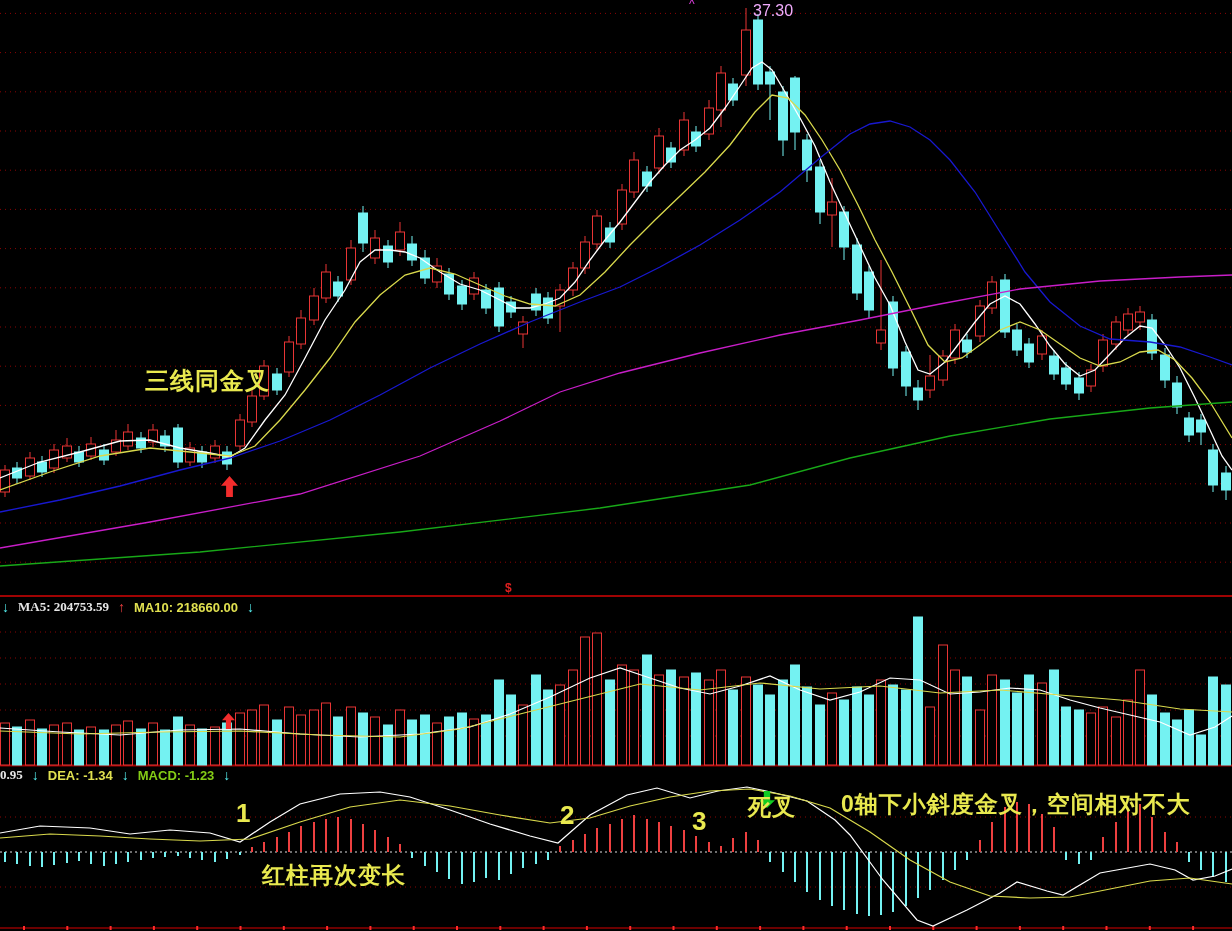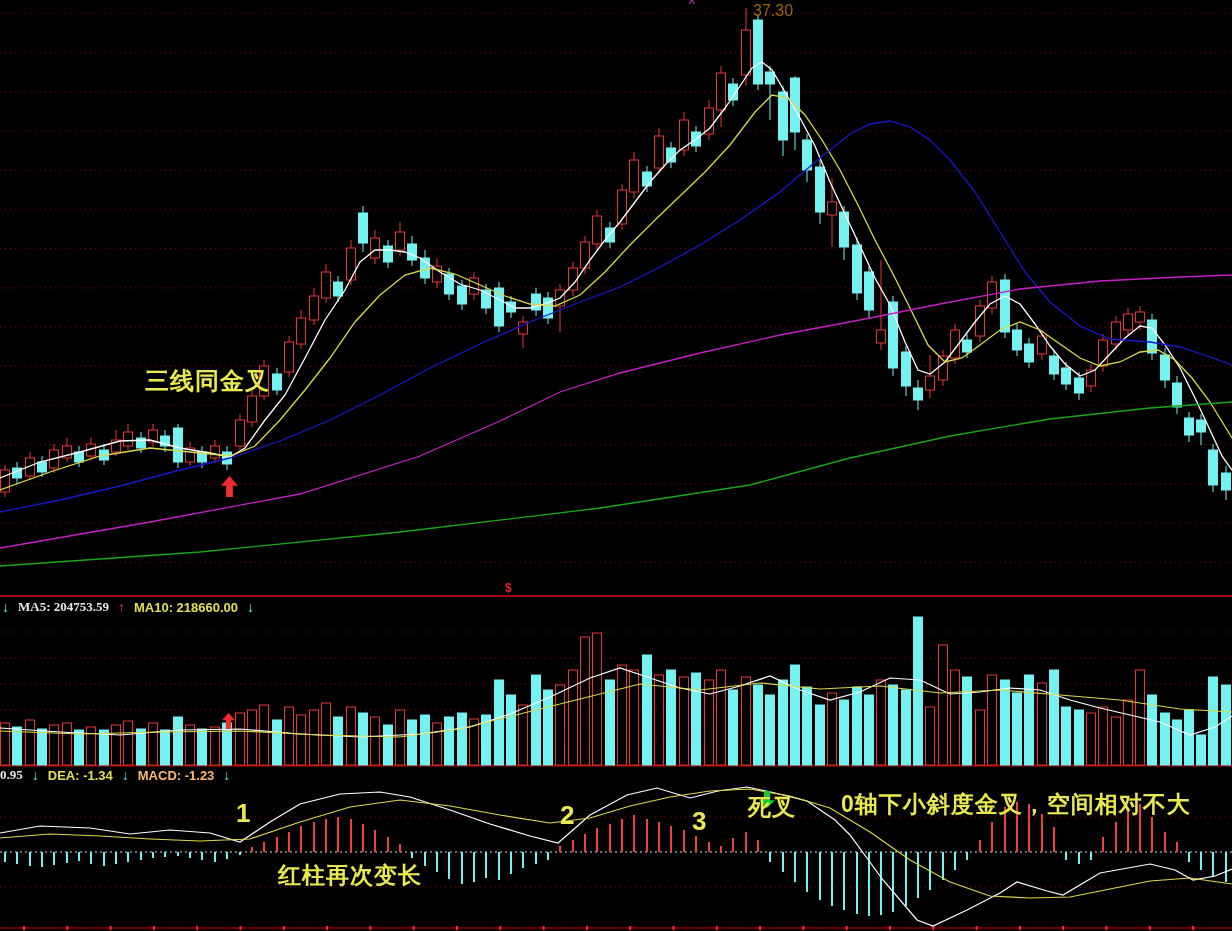--- a/index.html
+++ b/index.html
@@ -4,25 +4,25 @@
 <style>
   html,body{margin:0;padding:0;background:#000;}
   .screen{
     position:relative;width:1232px;height:931px;background:#000;overflow:hidden;
     font-family:"Liberation Sans","DejaVu Sans",sans-serif;
   }
   #chart-svg{position:absolute;left:0;top:0;}
   .ov{position:absolute;white-space:nowrap;}
   .yellow-note{color:#e9e94f;font-size:23px;font-weight:bold;letter-spacing:1px;}
   .num-label{color:#e9e94f;font-size:26px;font-weight:bold;}
-  .peak-price{color:#a16207;font-size:16px;}
+  .peak-price{color:#f0abfc;font-size:16px;}
   .peak-caret{color:#e040e0;font-size:12px;}
   .dollar{color:#e02020;font-size:12px;font-weight:bold;}
   .hdr{display:flex;align-items:center;gap:9px;font-size:13px;font-weight:bold;}
-  .c-white{color:#e6e6e6;font-family:Liberation Serif, serif;} .c-yellow{color:#e0e050;} .c-magenta{color:#fdba74;}
+  .c-white{color:#e6e6e6;font-family:Liberation Serif, serif;} .c-yellow{color:#e0e050;} .c-magenta{color:#84cc16;}
   .c-cyan-ar{color:#55f0f0;font-size:14px;} .c-red-ar{color:#f04040;font-size:14px;}
   .blk-arrow-up{width:17px;height:21px;background:#f22c2c;
     clip-path:polygon(50% 0,100% 46%,70% 46%,70% 100%,30% 100%,30% 46%,0 46%);}
   .blk-arrow-up.small{width:13px;height:16px;}
   .blk-arrow-down{width:16px;height:17px;background:#11cc22;
     clip-path:polygon(50% 100%,100% 54%,70% 54%,70% 0,30% 0,30% 54%,0 54%);}
 </style>
 </head>
 <body>
 
@@ -537,15 +537,15 @@
     <span class="c-magenta">MACD: -1.23</span>
     <span class="c-cyan-ar">↓</span>
   </div>
 
   <div class="ov num-label" style="left:236px;top:798px;">1</div>
   <div class="ov num-label" style="left:560px;top:800px;">2</div>
   <div class="ov num-label" style="left:692px;top:806px;">3</div>
   <div class="ov blk-arrow-down" style="left:759px;top:791px;"></div>
   <div class="ov yellow-note" style="left:748px;top:792px;text-align:right;">死叉</div>
   <div class="ov yellow-note" style="left:841px;top:789px;">0轴下小斜度金叉，空间相对不大</div>
-  <div class="ov yellow-note" style="left:278px;top:860px;">红柱再次变长</div>
+  <div class="ov yellow-note" style="left:262px;top:860px;">红柱再次变长</div>
 
 </div>
 
 </body></html>

